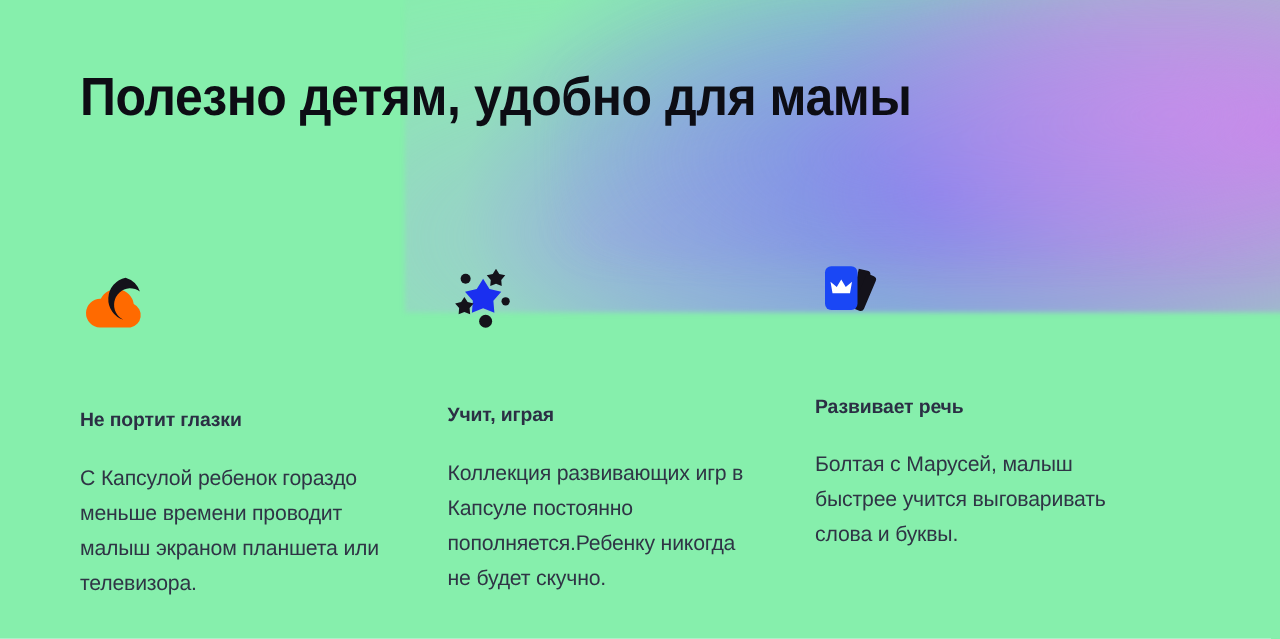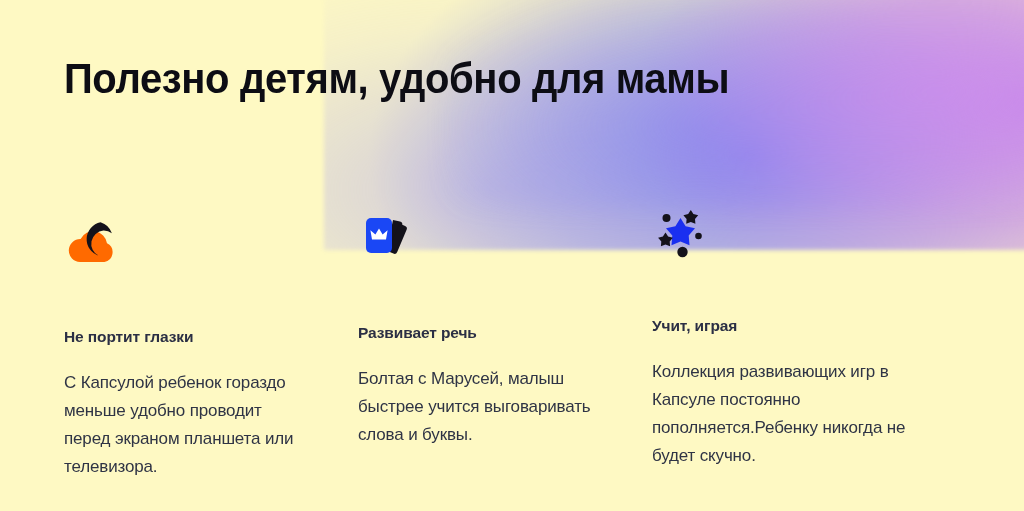--- a/index.html
+++ b/index.html
@@ -9,21 +9,21 @@
     height:511px;
     overflow:hidden;
     background:#eeeef3;
     font-family:"Liberation Sans", sans-serif;
   }
 
   #page {
     position:relative;
     width:1024px;
     height:511px;
-    background:#fef9c3;
+    background:#86efac;
     overflow:hidden;
   }
 
   
   .gradient-wash {
     position:absolute;
     top:-180px;
     right:-120px;
     width:820px;
     height:430px;
@@ -114,45 +114,45 @@
   <div class="features">
 
     <div class="feature">
       <div class="feature-icon">
         <svg width="58" height="52" viewBox="0 0 58 52">
           <path d="M16 46 a11.5 11.5 0 0 1 0.6 -23 a14 14 0 0 1 26.4 4.2 a10 10 0 0 1 -2.6 18.8 z" fill="#ff6a00"></path>
           <path d="M36.5 6.2 a17.4 17.4 0 0 0 -1.8 33.6 a13.3 13.3 0 0 1 4.8 -25.2 a13.9 13.9 0 0 1 8.4 2.6 a17.4 17.4 0 0 0 -11.4 -11 z" fill="#14121a"></path>
         </svg>
       </div>
       <div class="feature-title">Не портит глазки</div>
-      <div class="feature-text">С Капсулой ребенок гораздо меньше удобно проводит перед экраном планшета или телевизора.</div>
-    </div>
-
-    <div class="feature">
-      <div class="feature-icon">
-        <svg width="58" height="52" viewBox="0 0 58 52">
-          <path d="M35 8 l7 1.6 a3 3 0 0 1 2.2 3.6 l-5.2 25 a3 3 0 0 1 -3.5 2.3 l-6.8 -1.6 z" fill="#14121a"></path>
-          <path d="M41.5 11.5 l5.6 2.4 a3 3 0 0 1 1.5 3.9 l-9.4 22.2 a3 3 0 0 1 -3.8 1.6 l-5.4 -2.3 z" fill="#14121a"></path>
-          <rect x="8" y="6" width="26" height="35" rx="5" fill="#1a47f5"></rect>
-          <path d="M14 27.5 l-1.6 -9.2 l5 4.2 l3.6 -6 l3.6 6 l5 -4.2 l-1.6 9.2 z" fill="#ffffff"></path>
-        </svg>
-      </div>
-      <div class="feature-title">Развивает речь</div>
-      <div class="feature-text">Болтая с Марусей, малыш быстрее учится выговаривать слова и буквы.</div>
+      <div class="feature-text">С Капсулой ребенок гораздо меньше времени проводит малыш экраном планшета или телевизора.</div>
     </div>
 
     <div class="feature">
       <div class="feature-icon">
         <svg width="58" height="52" viewBox="0 0 58 52">
           <path d="M28.5 11 l5.1 8.2 l9.4 2.1 l-6.3 7.3 l0.8 9.6 l-9 -3.6 l-9 3.6 l0.8 -9.6 l-6.3 -7.3 l9.4 -2.1 z" fill="#1a2ff0"></path>
           <path d="M38.8 3 l2.6 4.1 l4.8 1.1 l-3.2 3.7 l0.4 4.9 l-4.6 -1.8 l-4.6 1.8 l0.4 -4.9 l-3.2 -3.7 l4.8 -1.1 z" fill="#14121a"></path>
           <path d="M13.5 25.5 l2.6 4.1 l4.8 1.1 l-3.2 3.7 l0.4 4.9 l-4.6 -1.8 l-4.6 1.8 l0.4 -4.9 l-3.2 -3.7 l4.8 -1.1 z" fill="#14121a"></path>
           <circle cx="14.5" cy="11" r="4" fill="#14121a"></circle>
           <circle cx="30.5" cy="45" r="5.2" fill="#14121a"></circle>
           <circle cx="46.5" cy="29" r="3.3" fill="#14121a"></circle>
         </svg>
       </div>
       <div class="feature-title">Учит, играя</div>
       <div class="feature-text">Коллекция развивающих игр в Капсуле постоянно пополняется.Ребенку никогда не будет скучно.</div>
     </div>
 
+    <div class="feature">
+      <div class="feature-icon">
+        <svg width="58" height="52" viewBox="0 0 58 52">
+          <path d="M35 8 l7 1.6 a3 3 0 0 1 2.2 3.6 l-5.2 25 a3 3 0 0 1 -3.5 2.3 l-6.8 -1.6 z" fill="#14121a"></path>
+          <path d="M41.5 11.5 l5.6 2.4 a3 3 0 0 1 1.5 3.9 l-9.4 22.2 a3 3 0 0 1 -3.8 1.6 l-5.4 -2.3 z" fill="#14121a"></path>
+          <rect x="8" y="6" width="26" height="35" rx="5" fill="#1a47f5"></rect>
+          <path d="M14 27.5 l-1.6 -9.2 l5 4.2 l3.6 -6 l3.6 6 l5 -4.2 l-1.6 9.2 z" fill="#ffffff"></path>
+        </svg>
+      </div>
+      <div class="feature-title">Развивает речь</div>
+      <div class="feature-text">Болтая с Марусей, малыш быстрее учится выговаривать слова и буквы.</div>
+    </div>
+
   </div>
 </div>
 
 </body></html>

